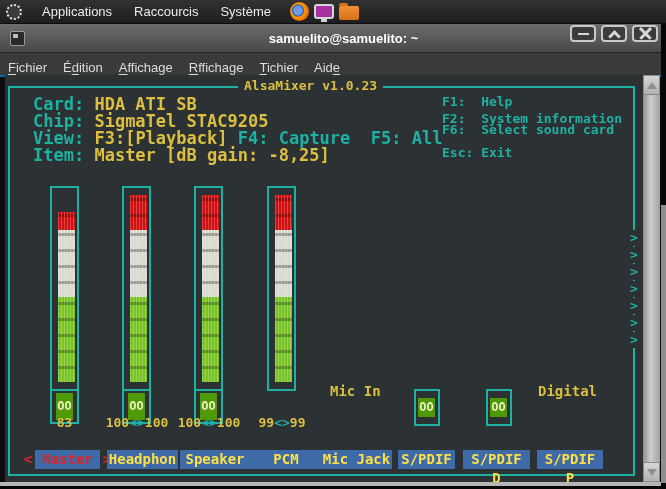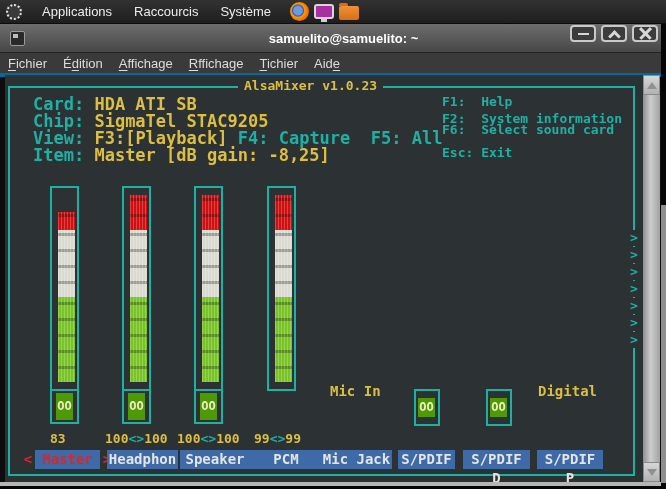--- a/index.html
+++ b/index.html
@@ -33,21 +33,21 @@
   .wcs{ position:absolute; right:3px; top:1px; display:flex; gap:5px; }
   .wc{ width:26px; height:17px; background:#3c3c3c; border:2px solid #c9c9c9; border-radius:4px;
        display:flex; align-items:center; justify-content:center; position:relative; }
   .g-min{ width:11px; height:2px; background:#d6d6d6; }
   .g-max{ width:9px; height:9px; border:solid #d6d6d6; border-width:3px 3px 0 0; transform:rotate(-45deg); margin-top:5px; }
   .g-close{ position:relative; width:13px; height:13px; }
   .g-close::before,.g-close::after{ content:""; position:absolute; left:-1px; top:5px; width:15px; height:2.5px; background:#d6d6d6; }
   .g-close::before{ transform:rotate(45deg);} .g-close::after{ transform:rotate(-45deg);}
 
   .menubar{ position:absolute; left:0; top:29px; width:661px; height:24px; background:#3a3a3a;
-            display:flex; align-items:center; border-bottom:4px solid #0369a1;}
+            display:flex; align-items:flex-end; border-bottom:2px solid #0369a1;}
   .mitem{ color:#dcdcdc; font-size:13px; padding:0 8px; }
   .mitem .u{ text-decoration:underline; text-underline-offset:2px; }
 
   
   .term{ position:absolute; left:5px; top:51px; width:638px; height:407px; background:#2c3234;
          font-family:"DejaVu Sans Mono",monospace; font-weight:bold; overflow:hidden; }
   :root{ --cyan:#1fb0a4; --yel:#dcbf41; --blue:#3e6aa8; --red:#e02424; }
 
   .mbox{ position:absolute; left:3px; top:11px; width:627px; height:390px; border:2px solid var(--cyan); }
   .mtitle{ position:absolute; left:233px; top:3px; background:#2c3234; padding:0 6px;
@@ -79,25 +79,25 @@
   
   .sw{ position:absolute; top:314px; width:26px; height:37px; border:2px solid var(--cyan); }
   .sw1{left:409px}.sw2{left:481px}
   .sq{ position:absolute; left:2px; top:7px; width:17px; height:19px; background:#4e9a06;
        color:#f1edc3; font-size:12px; line-height:19px; text-align:center; }
 
   .enum{ position:absolute; top:308px; color:var(--yel); font-size:14px; }
   .en1{left:325px}.en2{left:533px}
 
   
-  .val{ position:absolute; top:356px; height:16px; font-size:13px; color:var(--yel); }
+  .val{ position:absolute; top:340px; height:16px; font-size:13px; color:var(--yel); text-align:center; }
   .v1{left:45px;width:29px}.v2{left:100px;width:64px}.v3{left:172px;width:64px}.v4{left:249px;width:56px}
   .val .sep{ color:var(--cyan); }
   .chan{ position:absolute; top:375px; height:19px; line-height:19px; background:var(--blue);
-         color:#e5e5e5; font-size:14px; text-align:center; }
+         color:#fde047; font-size:14px; text-align:center; }
   .ch1{left:30px;width:65px;color:var(--red)} .ch2{left:102px;width:71px} .ch3{left:175px;width:70px}
   .ch4{left:245px;width:72px} .ch5{left:316px;width:71px} .ch6{left:393px;width:57px}
   .ch7{left:458px;width:67px} .ch8{left:532px;width:66px}
   .selarrow{ position:absolute; top:375px; width:12px; height:19px; line-height:19px; background:transparent;
              color:var(--red); font-size:14px; text-align:center; }
   .sa-l{left:17px}.sa-r{left:96px}
 
   
   .scrollbar{ position:absolute; left:643px; top:51px; width:17px; height:407px;
               background:linear-gradient(90deg,#8f8f8f,#cdcdcd 45%,#a2a2a2); }

